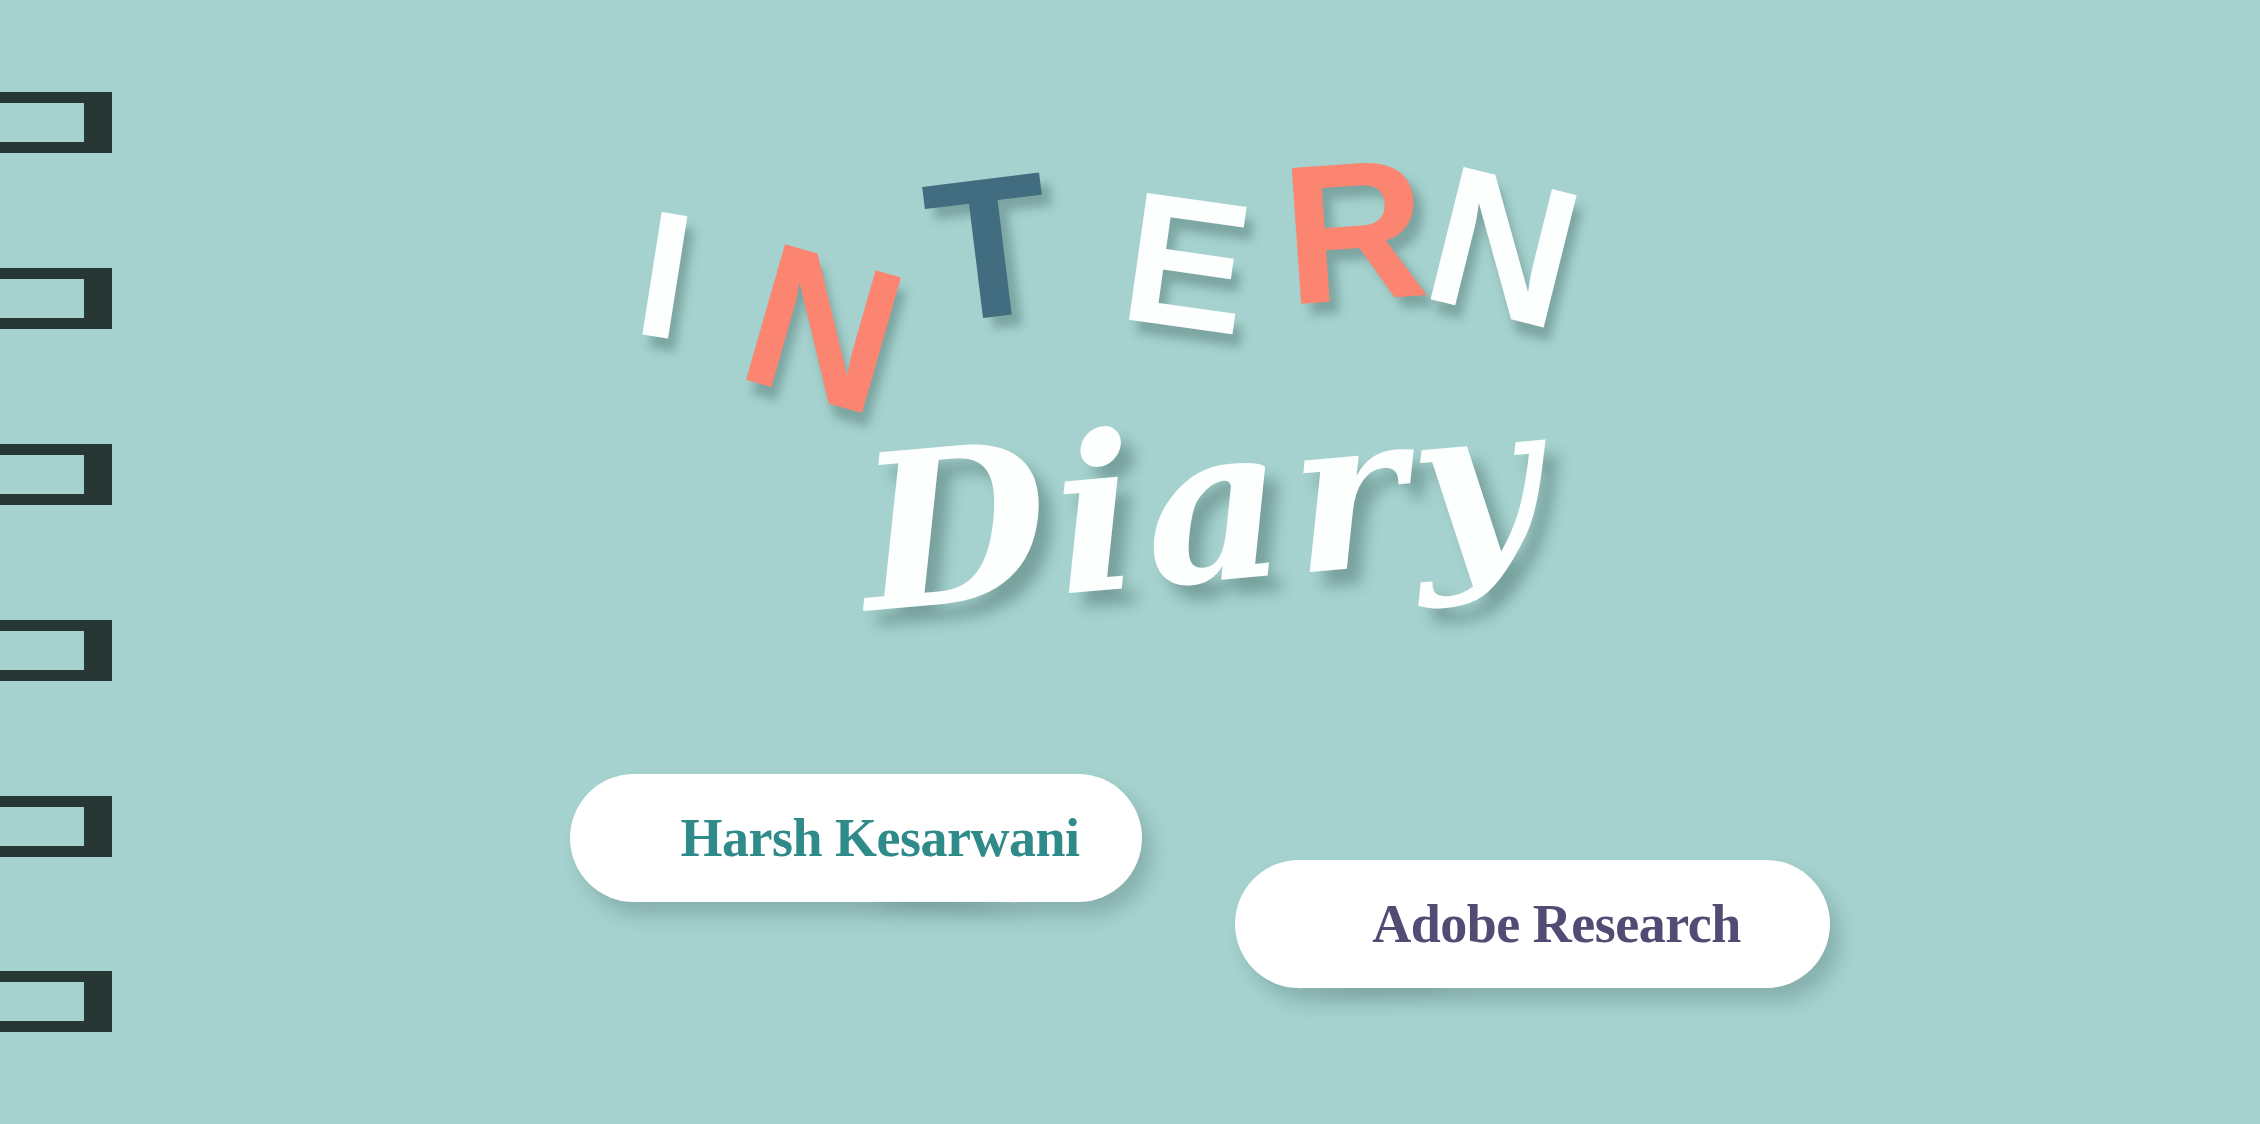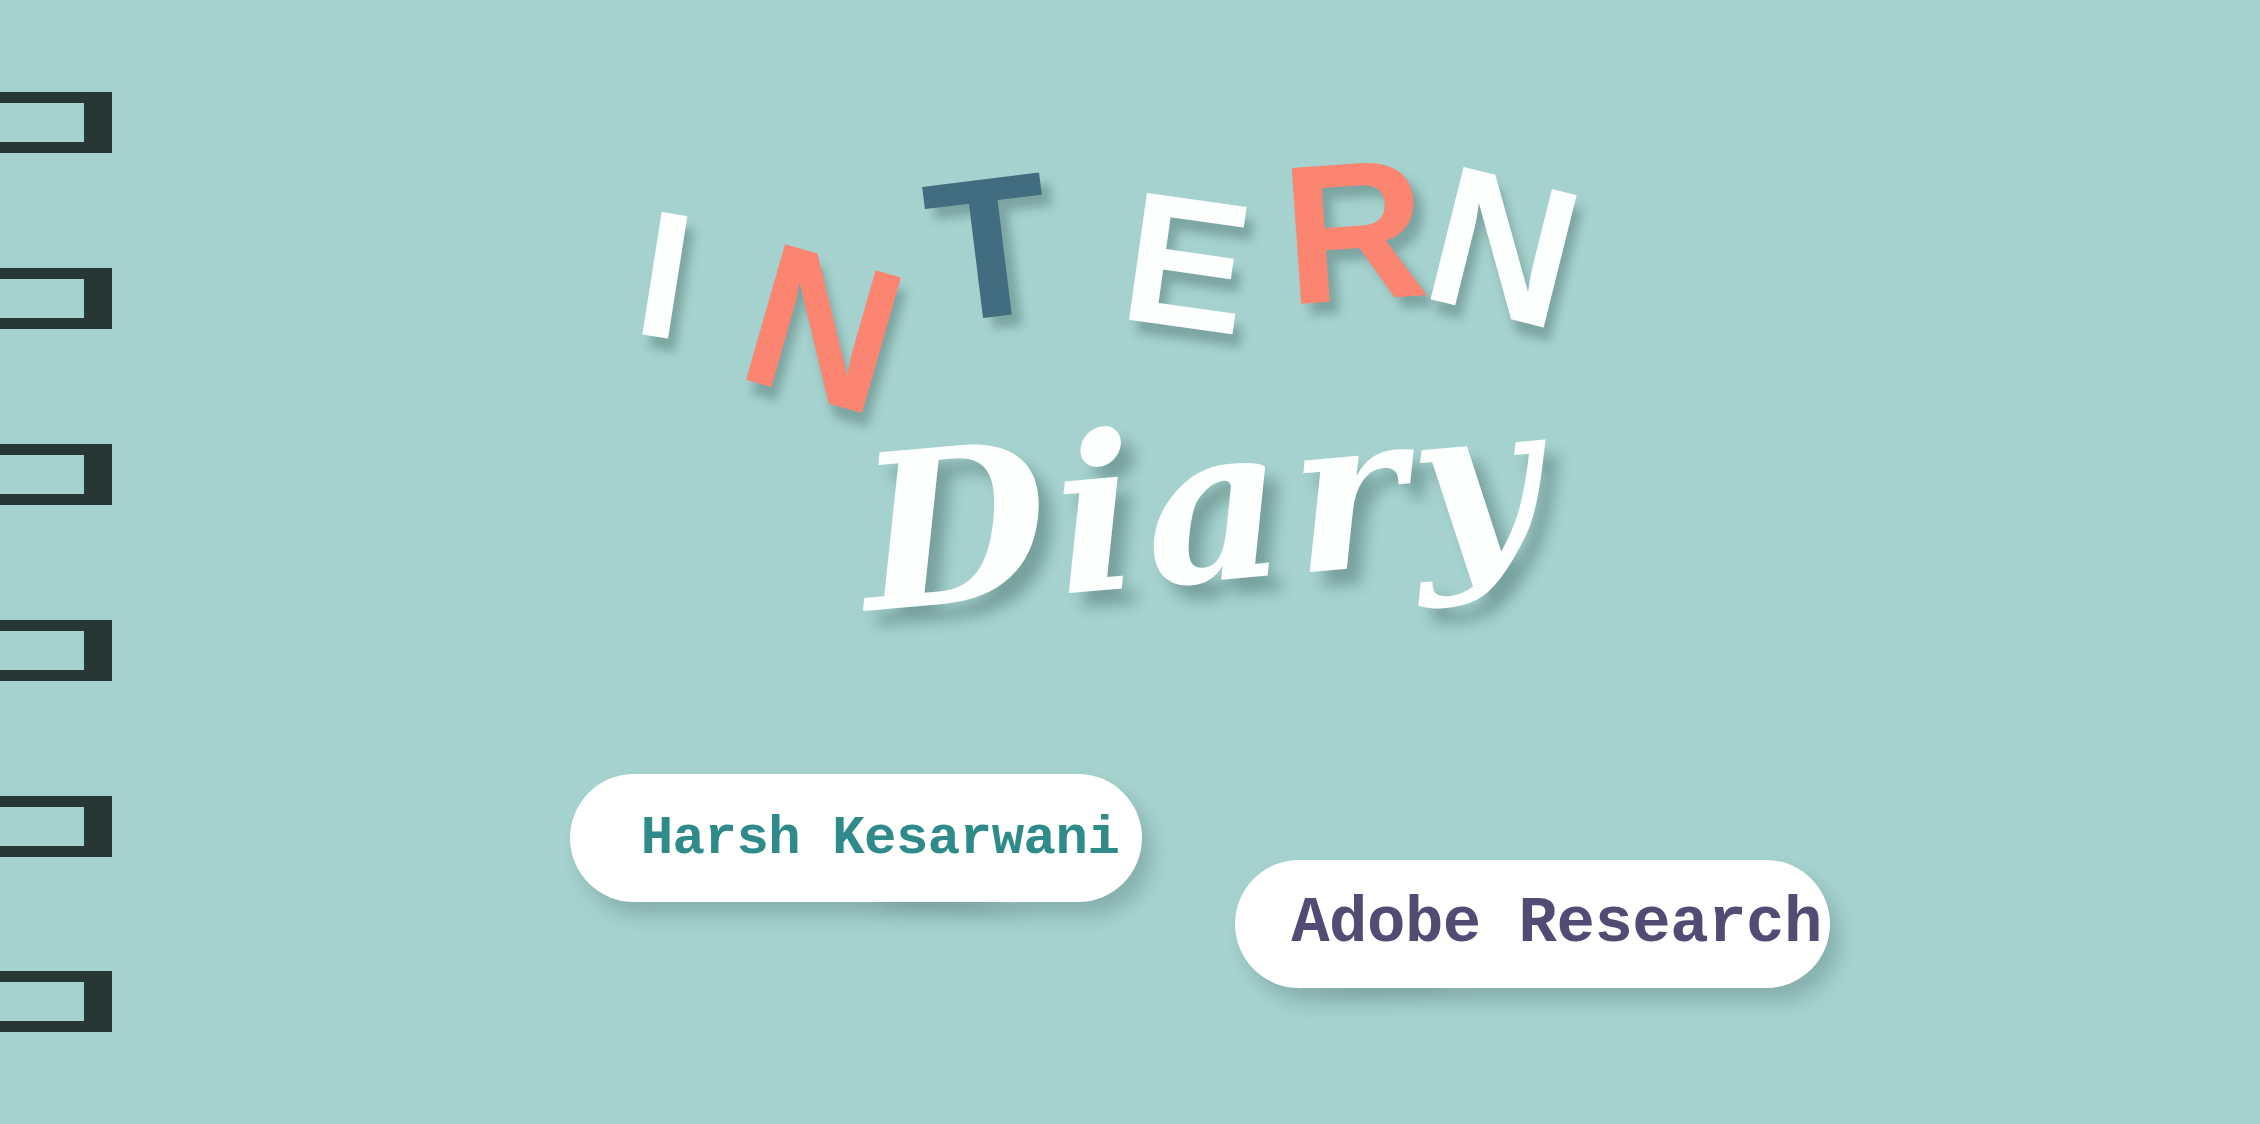--- a/index.html
+++ b/index.html
@@ -92,21 +92,21 @@
   .bubble {
     position: absolute;
     background: #ffffff;
     border-radius: 70px;
     display: flex;
     align-items: center;
     justify-content: center;
     box-shadow: 10px 14px 18px rgba(60,95,92,0.28);
   }
   .bubble-text {
-    font-family: Liberation Mono, monospace;
+    font-family: Liberation Serif, serif;
     font-weight: bold;
     white-space: pre;
     letter-spacing: -0.5px;
     margin-left: 48px;
   }
   .tail {
     position: absolute;
     width: 0;
     height: 0;
   }
@@ -127,21 +127,21 @@
     transform: rotate(18deg);
     filter: drop-shadow(8px 10px 10px rgba(60,95,92,0.25));
   }
 
   #bubble-org {
     left: 1235px;
     top: 860px;
     width: 595px;
     height: 128px;
   }
-  #bubble-org .bubble-text { font-size: 64px; color: #534b74; }
+  #bubble-org .bubble-text { font-size: 54px; color: #534b74; }
   #tail-org {
     left: 1300px;
     top: 966px;
     border-right: 0px solid transparent;
     border-top: 34px solid #ffffff;
     border-left: 140px solid transparent;
     transform: rotate(-18deg);
     filter: drop-shadow(8px 10px 10px rgba(60,95,92,0.25));
   }
 </style>

